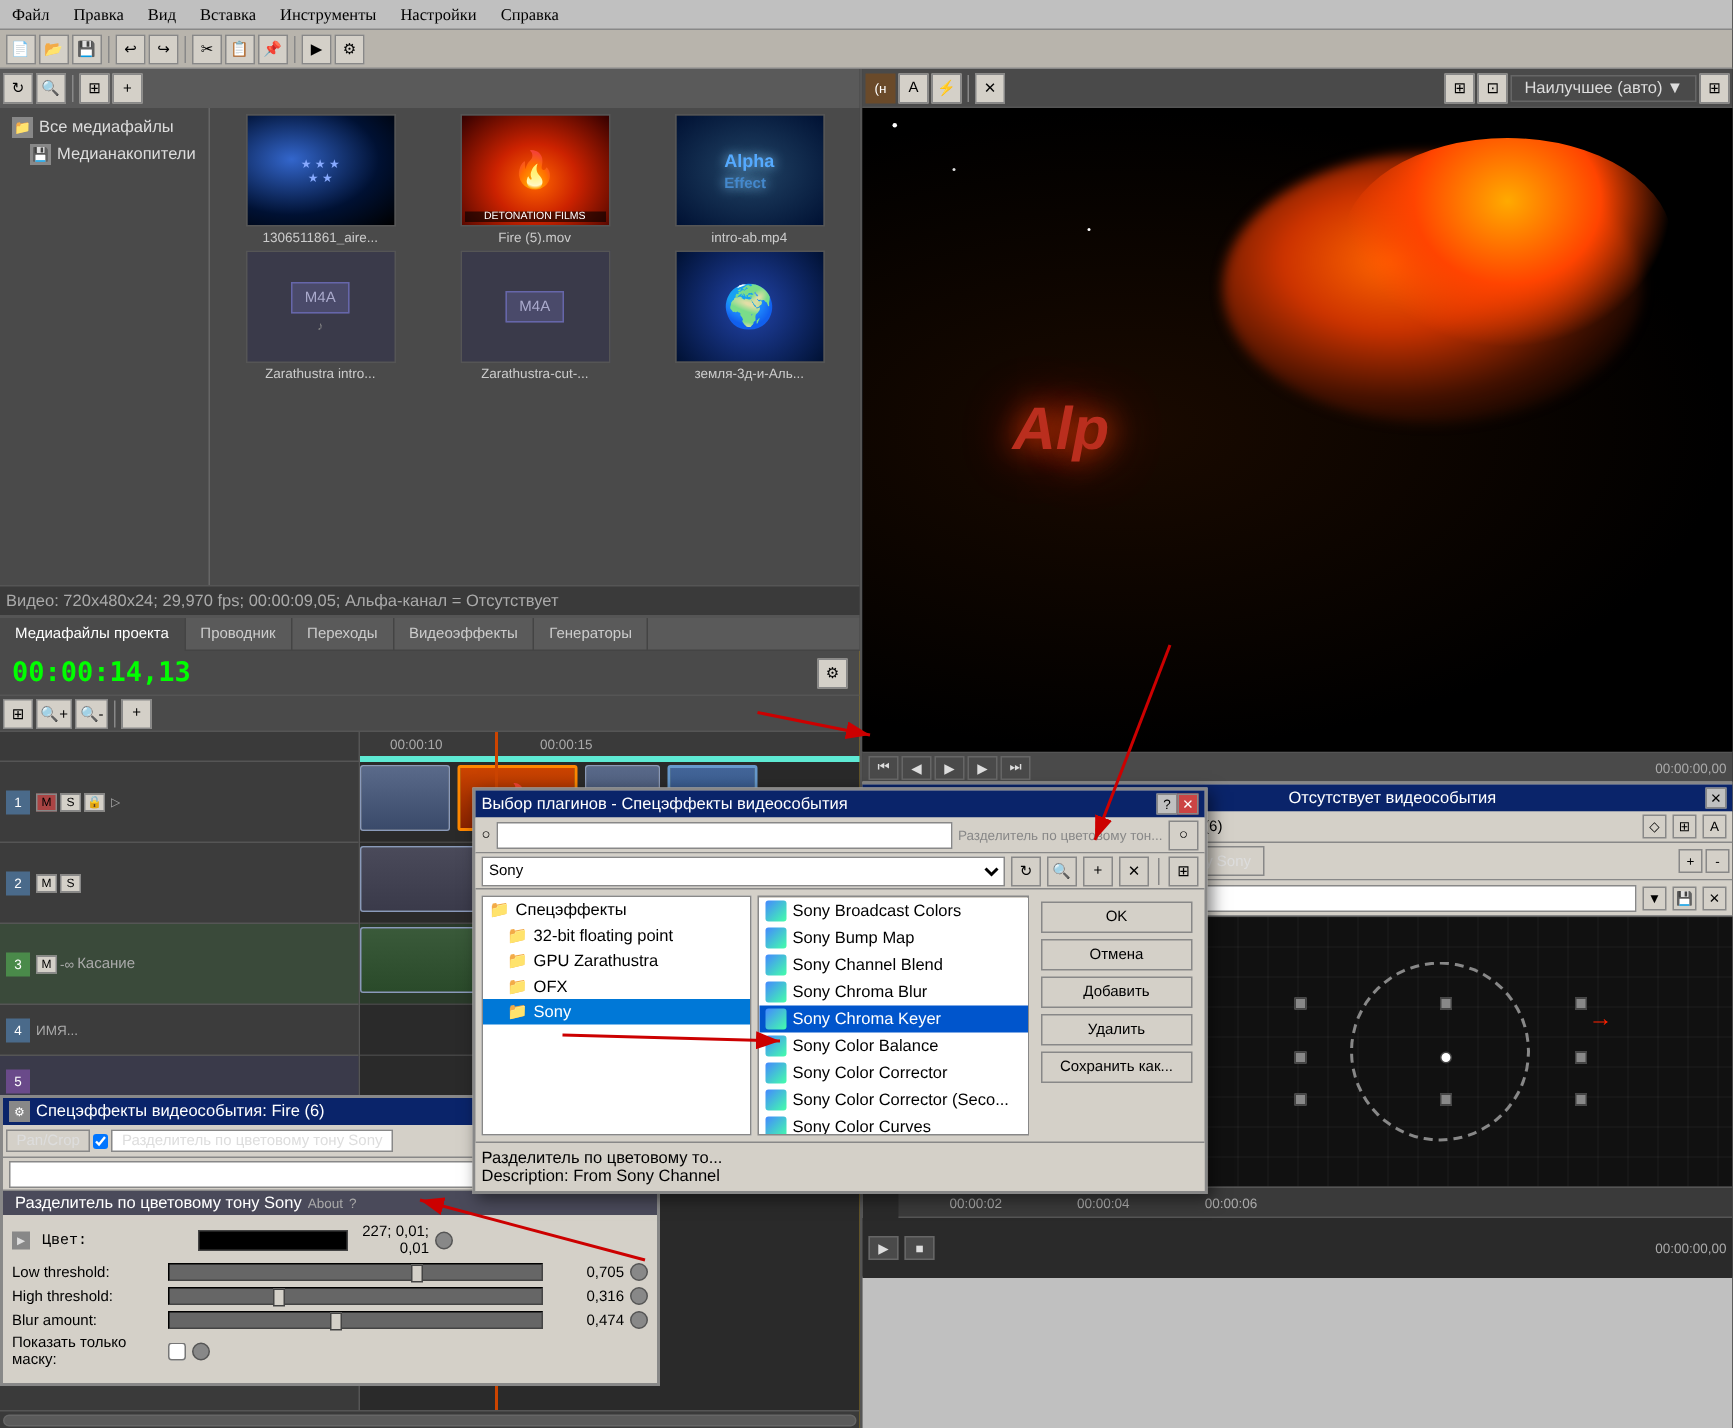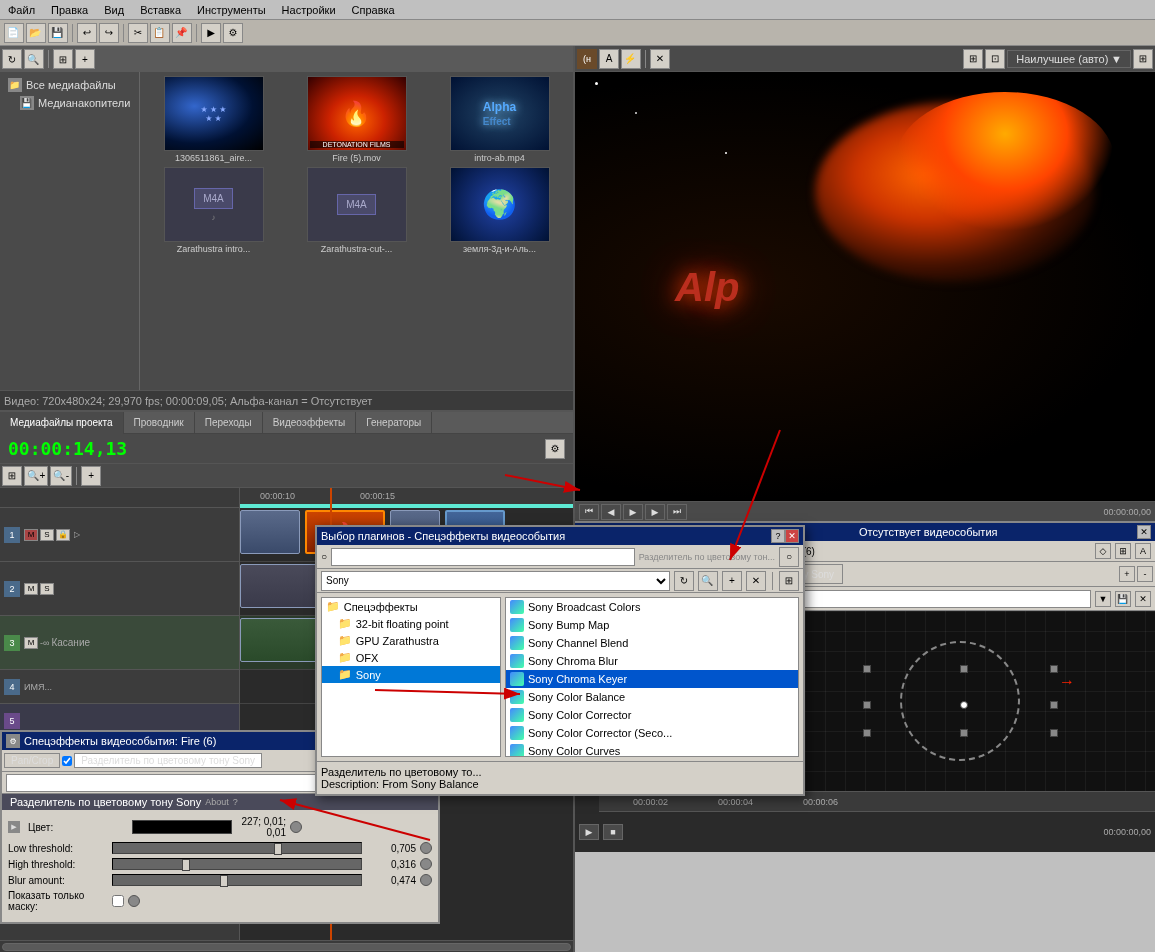--- a/index.html
+++ b/index.html
@@ -1,20 +1,20 @@
 <!DOCTYPE html>
 <html><head>
   <meta charset="utf-8">
   <style>
     * { box-sizing: border-box; margin: 0; padding: 0; font-family: 'Segoe UI', Tahoma, sans-serif; font-size: 11px; }
     body { background: #3a3a3a; color: #ddd; overflow: hidden; width: 1155px; height: 952px; position: relative; }
 
     
     .menu-bar { background: #c0c0c0; color: #000; display: flex; align-items: center; height: 20px; border-bottom: 1px solid #888; }
-    .menu-bar span { padding: 2px 8px; cursor: pointer; font-size: 11px; color: #000; }
+    .menu-bar span { padding: 2px 8px; cursor: pointer; font-size: 11px; color: #000; font-family: Liberation Serif, serif; }
 
     
     .toolbar { background: #c0c0c0; display: flex; align-items: center; height: 26px; border-bottom: 1px solid #888; padding: 2px 4px; gap: 2px; }
     .tb-btn { background: #d4d0c8; border: 1px solid #888; height: 20px; min-width: 20px; display: flex; align-items: center; justify-content: center; cursor: pointer; font-size: 10px; color: #000; padding: 0 2px; }
     .tb-sep { width: 1px; height: 18px; background: #888; margin: 0 2px; }
 
     
     .main-layout { display: flex; width: 1155px; height: 906px; }
 
     
@@ -572,25 +572,32 @@
       <div class="plugin-list-item">
         <span class="plugin-icon"></span>
         <span>Sony Color Corrector (Seco...</span>
       </div>
       <div class="plugin-list-item">
         <span class="plugin-icon"></span>
         <span>Sony Color Curves</span>
       </div>
     </div>
 
+    <div class="dialog-actions">
+      <button class="dialog-action-btn">OK</button>
+      <button class="dialog-action-btn">Отмена</button>
+      <button class="dialog-action-btn">Добавить</button>
+      <button class="dialog-action-btn">Удалить</button>
+      <button class="dialog-action-btn">Сохранить как...</button>
+    </div>
   </div>
 
   <div class="dialog-bottom">
     <div>Разделитель по цветовому то...</div>
-    <div>Description: From Sony Balance</div>
+    <div>Description: From Sony Channel</div>
   </div>
 </div>
 
 <div class="sony-fx-panel" style="position:absolute;top:730px;left:0;width:440px;z-index:15;">
   <div class="sony-fx-title">
     <span style="margin-right:4px;background:#888;width:14px;height:14px;display:inline-flex;align-items:center;justify-content:center;font-size:8px;color:#fff;">⚙</span>
     <span style="flex:1;">Спецэффекты видеособытия: Fire (6)</span>
     <div class="fx-title-btn">─</div>
     <div class="fx-title-btn">□</div>
     <div class="fx-title-btn" style="background:#cc4444;color:#fff;">✕</div>
@@ -617,21 +624,21 @@
   <div style="background:#4a4a5a;padding:2px 8px;font-size:10px;color:#fff;display:flex;align-items:center;gap:4px;">
     <span>Разделитель по цветовому тону Sony</span>
     <span style="font-size:9px;color:#aaa;">About</span>
     <span style="font-size:9px;color:#aaa;cursor:pointer;">?</span>
   </div>
 
   <div class="sony-params" style="background:#d4d0c8;padding:6px;">
 
     <div class="sony-param-row">
       <div style="width:12px;height:12px;background:#888;display:flex;align-items:center;justify-content:center;font-size:7px;cursor:pointer;">▶</div>
-      <span class="sony-param-label" style="margin-left:4px;">Цвет:</span>
+      <span class="sony-param-label" style="margin-left:4px;font-family:Liberation Mono, monospace;">Цвет:</span>
       <div style="width:100px;height:14px;background:#000;border:1px solid #444;cursor:pointer;"></div>
       <span class="sony-param-value">227; 0,01; 0,01</span>
       <div class="sony-clock-icon"></div>
     </div>
 
     <div class="sony-param-row">
       <span class="sony-param-label">Low threshold:</span>
       <div class="sony-param-slider" style="flex:1;height:12px;background:#666;border:1px inset #444;position:relative;">
         <div class="sony-param-handle" style="left:65%;"></div>
       </div>

